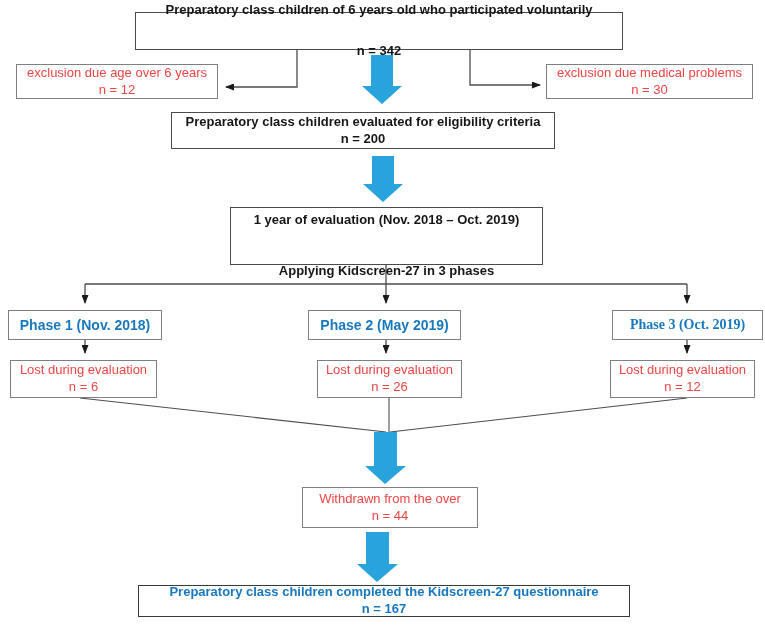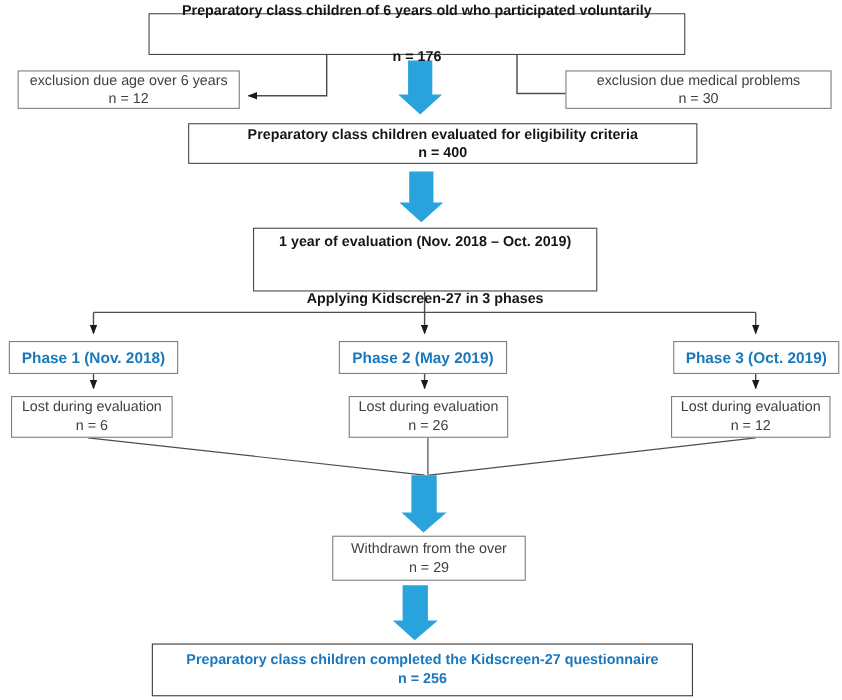--- a/index.html
+++ b/index.html
@@ -4,40 +4,40 @@
 <style>
   html,body { margin:0; padding:0; background:#ffffff; }
   #canvas {
     position:relative; width:765px; height:636px; background:#ffffff;
     font-family:"Liberation Sans", sans-serif; overflow:hidden;
   }
   #wires { position:absolute; left:0; top:0; width:765px; height:636px; }
   .box {
     position:absolute; background:#ffffff; border:1px solid #7f7f7f;
     display:flex; flex-direction:column; align-items:center; justify-content:center;
-    text-align:center; color:#404040; font-size:13px; line-height:1.3; box-sizing:border-box;
+    text-align:center; color:#ef4444; font-size:13px; line-height:1.3; box-sizing:border-box;
   }
   .box .l { white-space:nowrap; }
   .main { border-color:#4a4a4a; font-weight:bold; color:#161616; }
   .bluetxt { color:#1878be; font-weight:bold; }
   .phase { font-size:14px; }
 
   #top-box        { left:135px; top:12px;  width:488px; height:38px;gap:24px; }
   #excl-left      { left:16px;  top:64px;  width:202px; height:35px; }
-  #excl-right     { left:514px; top:64px;  width:242px; height:35px; }
-  #eligibility    { left:171px; top:112px; width:463px; height:37px; }
+  #excl-right     { left:546px; top:64px;  width:207px; height:35px; }
+  #eligibility    { left:171px; top:112px; width:384px; height:37px; }
   #evaluation     { left:230px; top:207px; width:313px; height:58px; justify-content:space-around; padding:4px 0;gap:34px; }
   #phase-1        { left:8px;   top:310px; width:154px; height:30px; }
   #phase-2        { left:308px; top:310px; width:153px; height:30px; }
-  #phase-3        { left:612px; top:310px; width:151px; height:30px; }
+  #phase-3        { left:612px; top:310px; width:151px; height:30px;font-family:Liberation Serif, serif; }
   #lost-1         { left:10px;  top:360px; width:147px; height:38px; }
   #lost-2         { left:317px; top:360px; width:145px; height:38px; }
   #lost-3         { left:610px; top:360px; width:145px; height:38px; }
   #withdrawn      { left:302px; top:487px; width:176px; height:41px; }
-  #final-box      { left:138px; top:585px; width:492px; height:48px; border-color:#3a3a3a; }
+  #final-box      { left:138px; top:585px; width:492px; height:32px; border-color:#3a3a3a; }
 </style>
 </head>
 <body>
 
 <div id="canvas">
 
   <svg id="wires" viewBox="0 0 765 636" xmlns="http://www.w3.org/2000/svg">
     <defs>
       <marker id="ah" markerWidth="9" markerHeight="7" refX="8" refY="3.5" orient="auto" markerUnits="userSpaceOnUse">
         <path d="M0,0 L9,3.5 L0,7 z" fill="#1a1a1a"></path>
@@ -65,36 +65,36 @@
     <line x1="687" y1="398" x2="390" y2="432" stroke="#4d4d4d" stroke-width="1.1"></line>
     <line x1="389" y1="398" x2="389" y2="432" stroke="#4d4d4d" stroke-width="1.1"></line>
 
     <polygon fill="#29a3dc" points="374,432 397,432 397,466 406,466 385,484 365,466 374,466"></polygon>
 
     <polygon fill="#29a3dc" points="366,532 389,532 389,564 398,564 377,582 357,564 366,564"></polygon>
   </svg>
 
   <div id="top-box" class="box main">
     <div class="l">Preparatory class children of 6 years old who participated voluntarily</div>
-    <div class="l">n = 176</div>
+    <div class="l">n = 342</div>
   </div>
 
   <div id="excl-left" class="box">
     <div class="l">exclusion due age over 6 years</div>
     <div class="l">n = 12</div>
   </div>
 
   <div id="excl-right" class="box">
     <div class="l">exclusion due medical problems</div>
     <div class="l">n = 30</div>
   </div>
 
   <div id="eligibility" class="box main">
     <div class="l">Preparatory class children evaluated for eligibility criteria</div>
-    <div class="l">n = 400</div>
+    <div class="l">n = 200</div>
   </div>
 
   <div id="evaluation" class="box main">
     <div class="l">1 year of evaluation (Nov. 2018 – Oct. 2019)</div>
     <div class="l">Applying Kidscreen-27 in 3 phases</div>
   </div>
 
   <div id="phase-1" class="box bluetxt phase">
     <div class="l">Phase 1 (Nov. 2018)</div>
   </div>
@@ -113,21 +113,21 @@
     <div class="l">Lost during evaluation</div>
     <div class="l">n = 26</div>
   </div>
   <div id="lost-3" class="box">
     <div class="l">Lost during evaluation</div>
     <div class="l">n = 12</div>
   </div>
 
   <div id="withdrawn" class="box">
     <div class="l">Withdrawn from the over</div>
-    <div class="l">n = 29</div>
+    <div class="l">n = 44</div>
   </div>
 
   <div id="final-box" class="box bluetxt">
     <div class="l">Preparatory class children completed the Kidscreen-27 questionnaire</div>
-    <div class="l">n = 256</div>
+    <div class="l">n = 167</div>
   </div>
 
 </div>
 
 </body></html>

